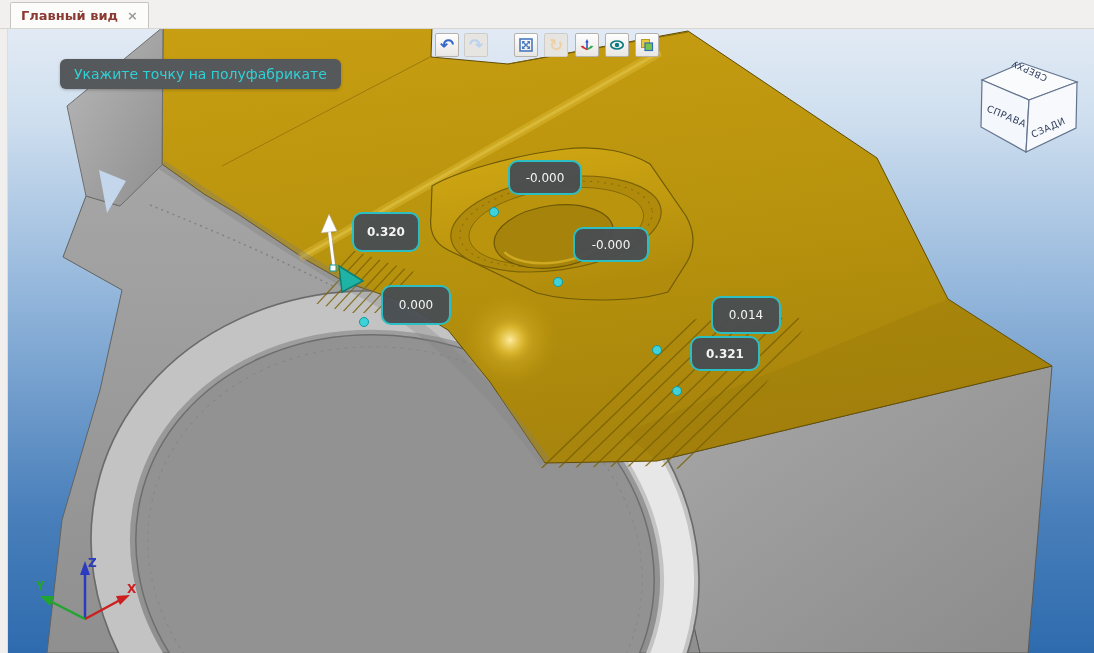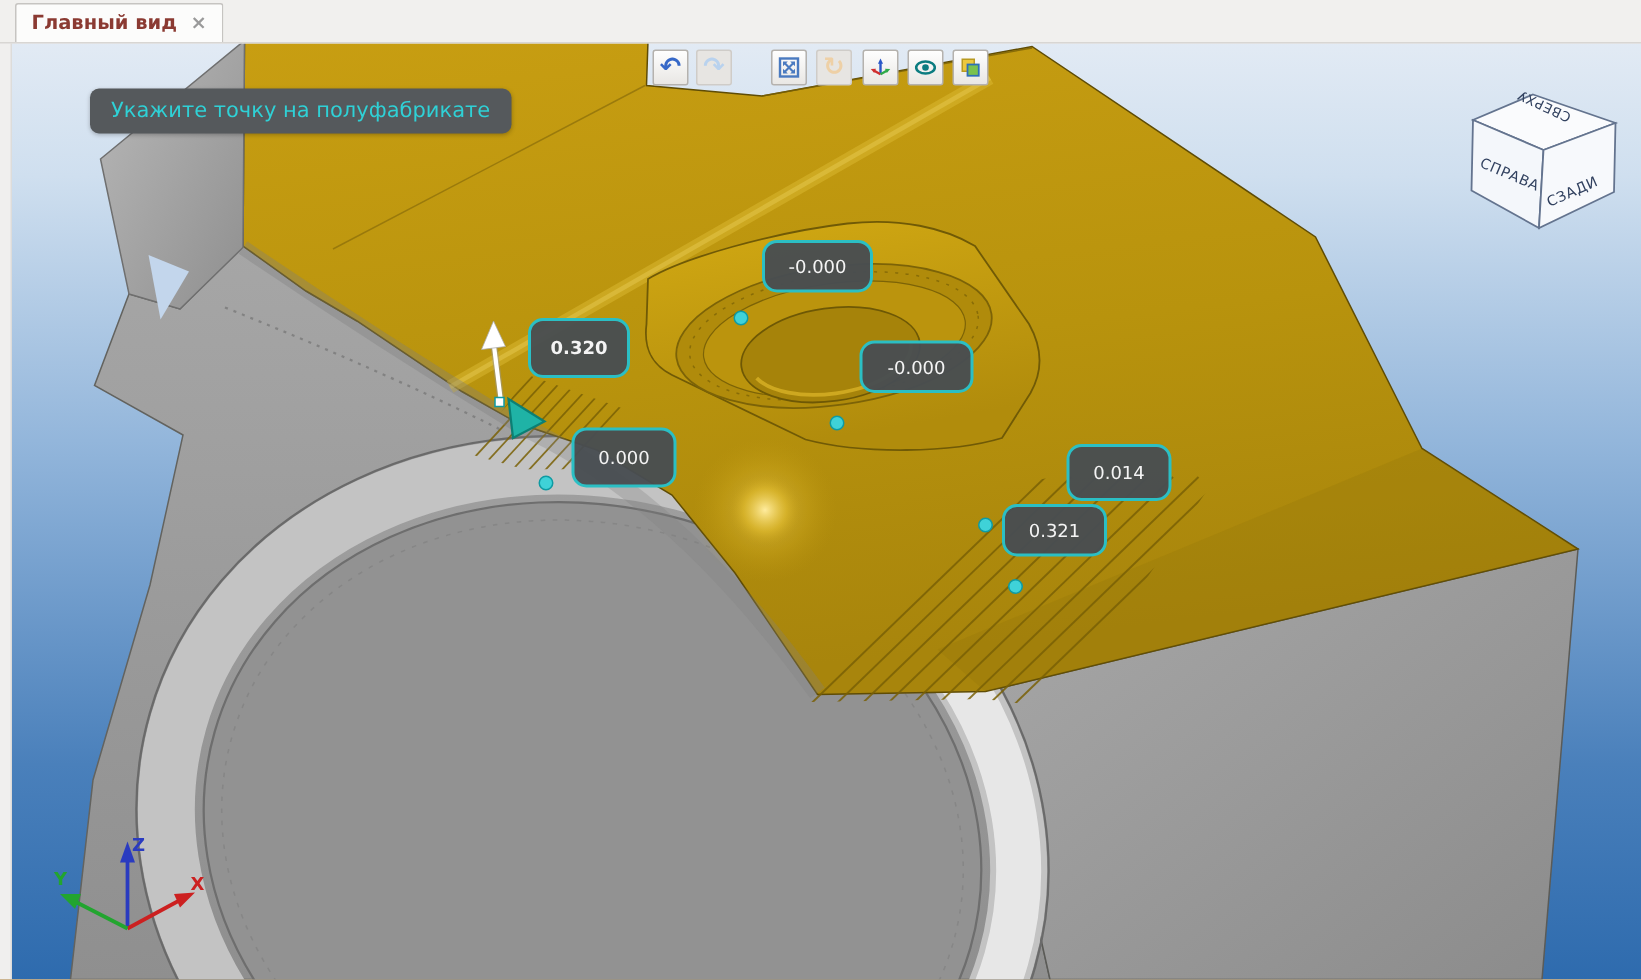--- a/index.html
+++ b/index.html
@@ -31,21 +31,21 @@
           z-index:24;box-shadow:0 1px 3px rgba(0,0,0,.25);margin-left:20px;}
   
   .pill{position:absolute;display:flex;align-items:center;justify-content:center;
         background:rgba(72,77,81,.96);border:2px solid #2bbfc4;border-radius:10px;
         color:#f4f4f4;font-size:12px;z-index:22;}
   #m0{left:352px;top:212px;width:64px;height:36px;font-weight:bold;}
   #m1{left:381px;top:267px;width:66px;height:36px;margin-top:18px;}
   #m2{left:508px;top:160px;width:70px;height:31px;}
   #m3{left:573px;top:227px;width:72px;height:31px;}
   #m4{left:671px;top:296px;width:66px;height:34px;margin-left:40px;}
-  #m5{left:668px;top:336px;width:66px;height:31px;}
+  #m5{left:690px;top:336px;width:66px;height:31px;font-weight:bold;}
   
   .pt{position:absolute;width:8px;height:8px;border-radius:50%;background:#3fd2d8;
       border:1px solid #0f9aa2;z-index:21;}
   
   #viewcube{position:absolute;left:972px;top:55px;z-index:21;}
   #triad{position:absolute;left:28px;top:552px;z-index:21;}
   #pickmarks{position:absolute;left:0;top:0;z-index:21;}
 </style>
 </head>
 <body>

